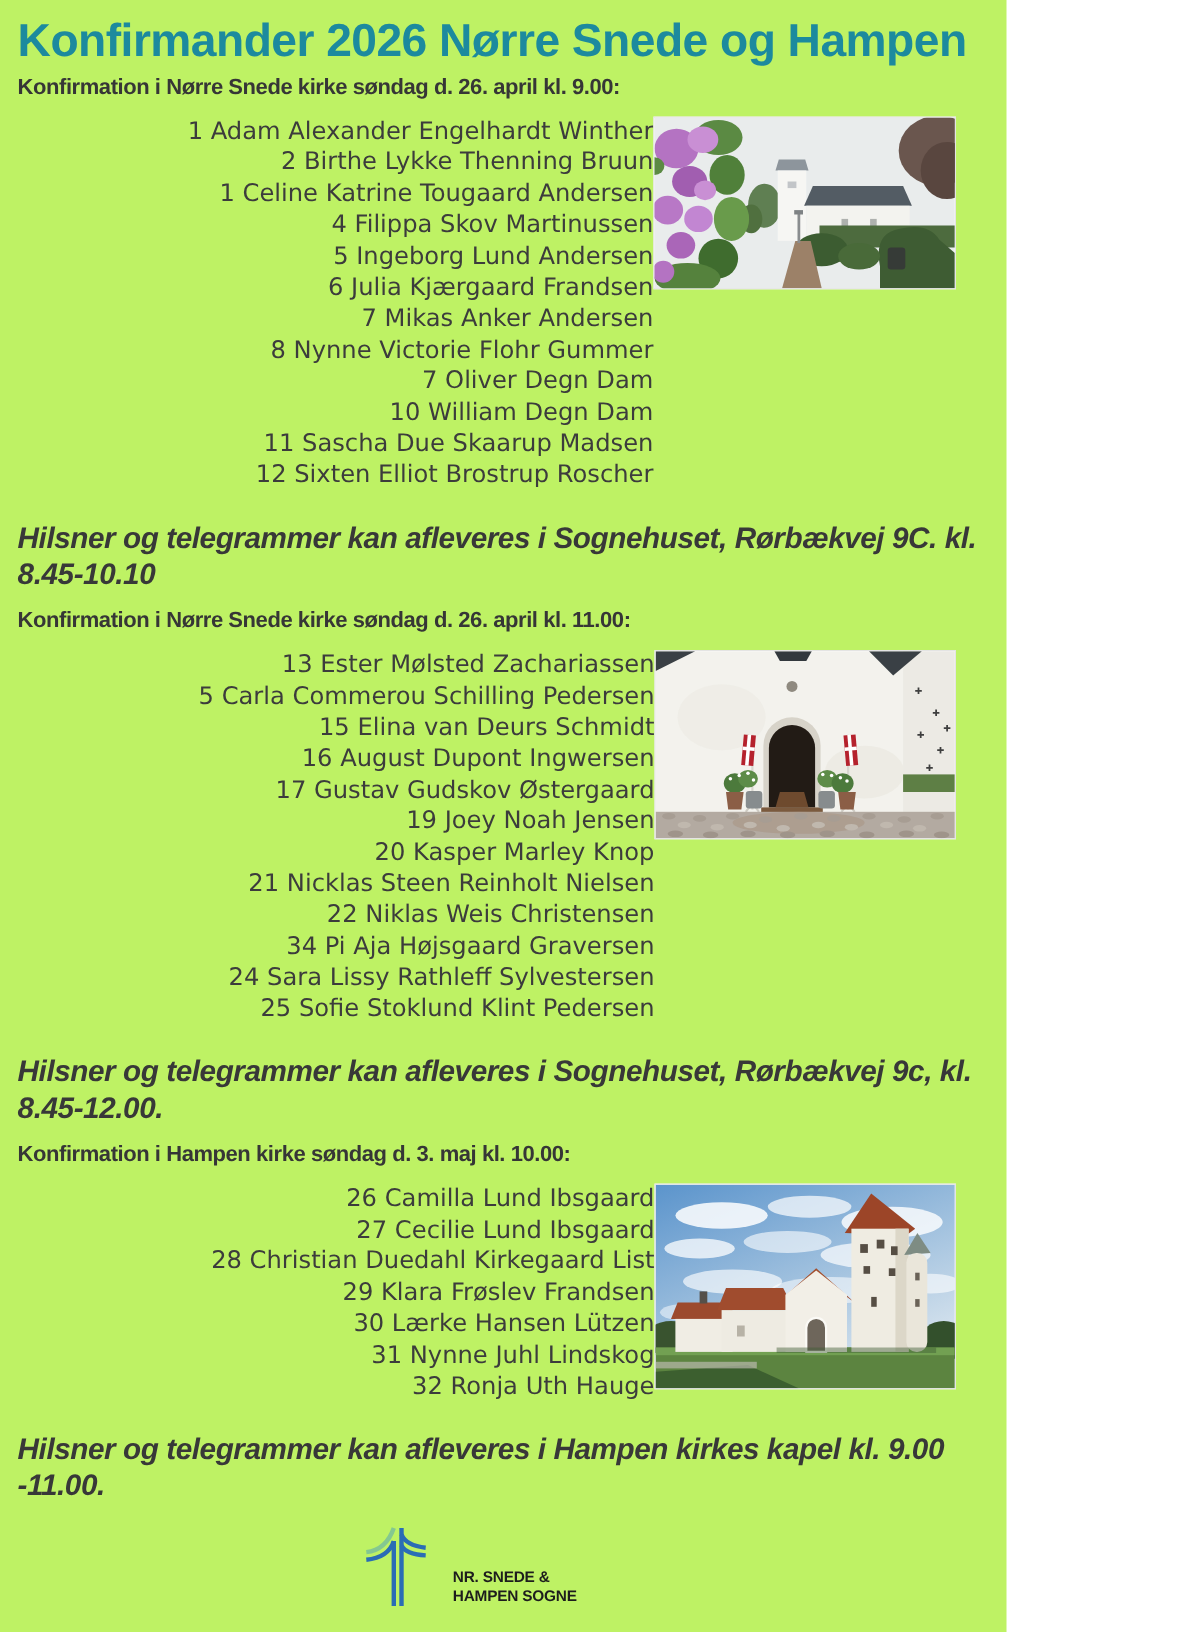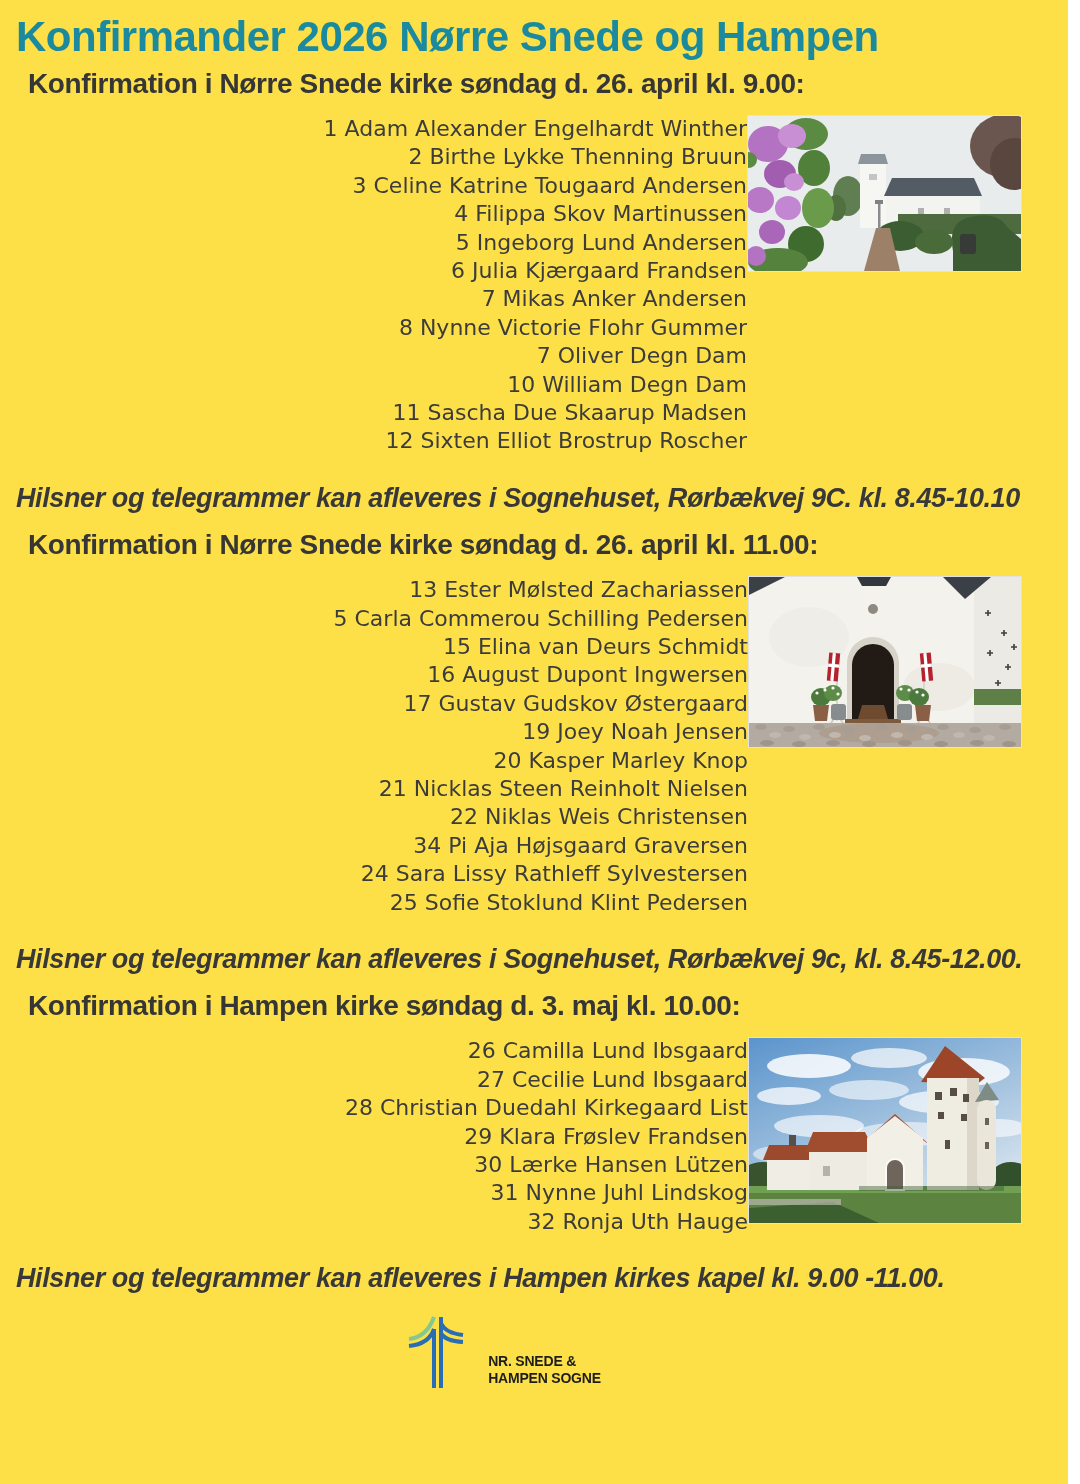--- a/index.html
+++ b/index.html
@@ -1,38 +1,38 @@
 <!DOCTYPE html>
 <html><head>
 <meta charset="utf-8">
 <style>
   * { box-sizing: border-box; }
   html, body { margin: 0; padding: 0; background: #ffffff; }
   .page {
     position: relative;
-    width: 1068px;
+    width: 915px;
     height: 1484px;
-    background: #fde047;
+    background: #bef264;
     padding: 12px 16px 0 16px;
     overflow: hidden;
     font-family: "DejaVu Sans", sans-serif;
   }
   h1.title {
     margin: 0 0 6px 0;
     font-family: "Liberation Sans", sans-serif;
     font-weight: 700;
     font-size: 42px;
     line-height: 1.18;
     letter-spacing: -0.5px;
   }
   h2.section-heading {
-    margin: 0 0 16px 12px;
+    margin: 0 0 16px 0;
     font-family: "Liberation Sans", sans-serif;
     font-weight: 700;
-    font-size: 28px;
+    font-size: 20px;
     line-height: 1.12;
     color: #363636;
     letter-spacing: -0.4px;
   }
   h2.section-heading.italic { }
   .section-body { display: flex; align-items: flex-start; }
   ul.name-list {
     flex: 1;
     list-style: none;
     margin: 0 0 26px 0;
@@ -85,21 +85,21 @@
 <div class="page">
 
   <h1 class="title" style="color:#1c8a9e">Konfirmander 2026 Nørre Snede og Hampen</h1>
 
   <h2 class="section-heading">Konfirmation i Nørre Snede kirke søndag d. 26. april kl. 9.00:</h2>
   <div class="section-body">
     <ul class="name-list">
 
     <li class="name-item">1 Adam Alexander Engelhardt Winther</li>
         <li class="name-item">2 Birthe Lykke Thenning Bruun</li>
-        <li class="name-item">3 Celine Katrine Tougaard Andersen</li>
+        <li class="name-item">1 Celine Katrine Tougaard Andersen</li>
         <li class="name-item">4 Filippa Skov Martinussen</li>
         <li class="name-item">5 Ingeborg Lund Andersen</li>
         <li class="name-item">6 Julia Kjærgaard Frandsen</li>
         <li class="name-item">7 Mikas Anker Andersen</li>
         <li class="name-item">8 Nynne Victorie Flohr Gummer</li>
         <li class="name-item">7 Oliver Degn Dam</li>
         <li class="name-item">10 William Degn Dam</li>
         <li class="name-item">11 Sascha Due Skaarup Madsen</li>
         <li class="name-item">12 Sixten Elliot Brostrup Roscher</li>
       </ul>

